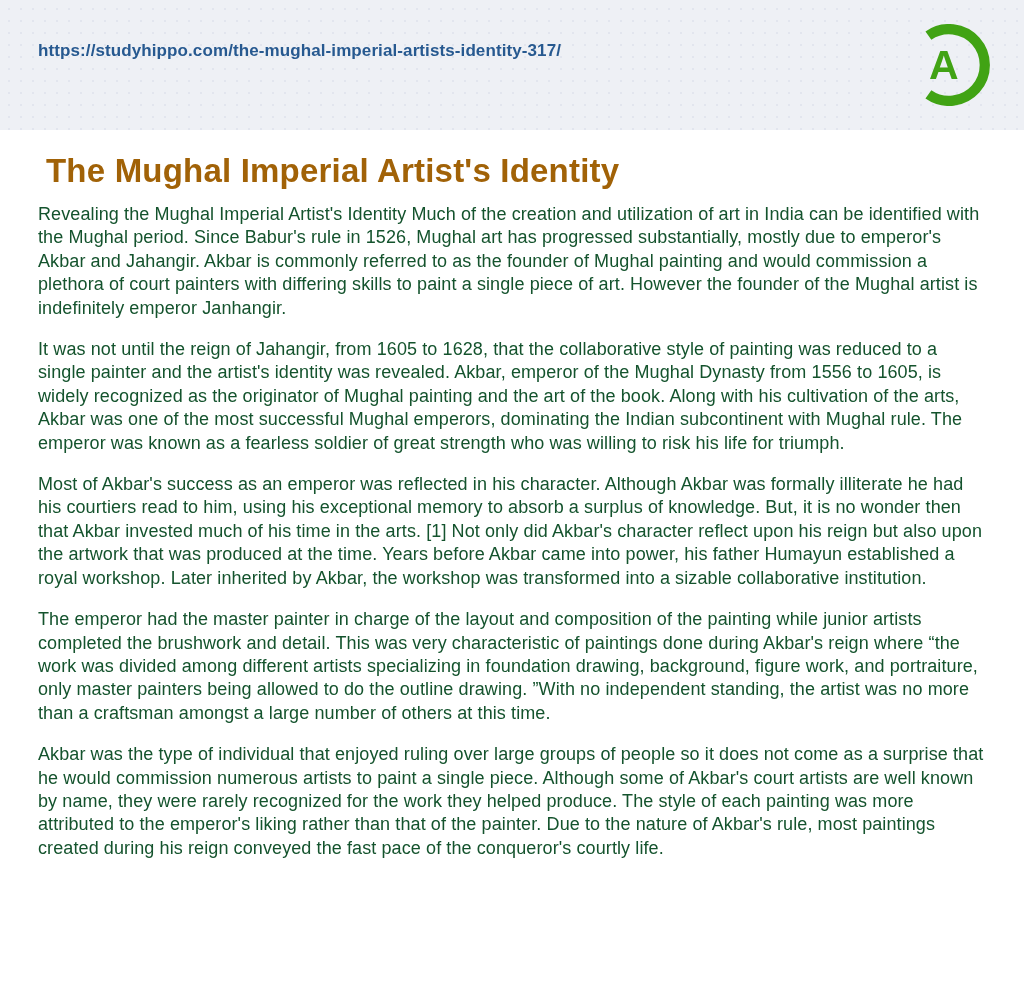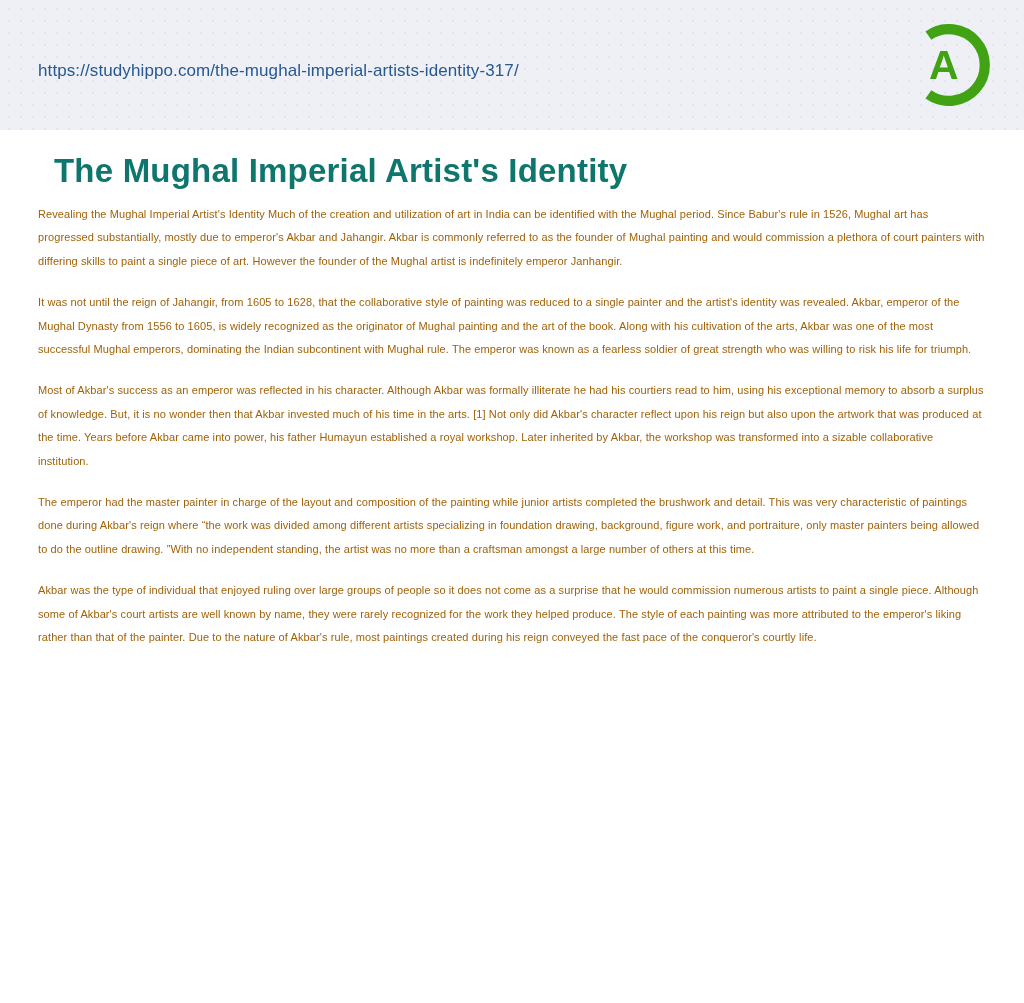--- a/index.html
+++ b/index.html
@@ -27,53 +27,53 @@
   }
   .site-title {
     font-size: 24px;
     font-weight: 700;
     letter-spacing: 0.3px;
     color: #2c64a9;
     line-height: 1.15;
   }
   .essay-url {
     display: inline-block;
-    margin-top: 20px;
+    margin-top: 0;
     font-size: 17px;
-    font-weight: 400;
+    font-weight: 700;
     color: #275990;
     text-decoration: none;
     letter-spacing: 0.1px;
   }
   .logo {
     position: absolute;
     top: 24px;
     right: 34px;
     width: 82px;
     height: 82px;
   }
   .logo svg { display: block; width: 100%; height: 100%; }
   
   .essay-main {
     padding: 0 39px 0 38px;
   }
   .essay-title {
-    margin: 21px 0 12px 16px;
+    margin: 21px 0 12px 8px;
     font-size: 33px;
     line-height: 40px;
     font-weight: 700;
     letter-spacing: 0.2px;
-    color: #0f766e;
+    color: #a16207;
   }
   .essay-main p {
     margin: 0 0 18px 0;
-    font-size: 11px;
+    font-size: 18px;
     line-height: 23.4px;
     font-weight: 400;
-    color: #a16207;
+    color: #14532d;
     letter-spacing: 0.1px;
   }
 </style>
 </head>
 <body>
 
 <div class="page">
 
   <header class="site-header">
     <a class="essay-url" href="#">https://studyhippo.com/the-mughal-imperial-artists-identity-317/</a>

